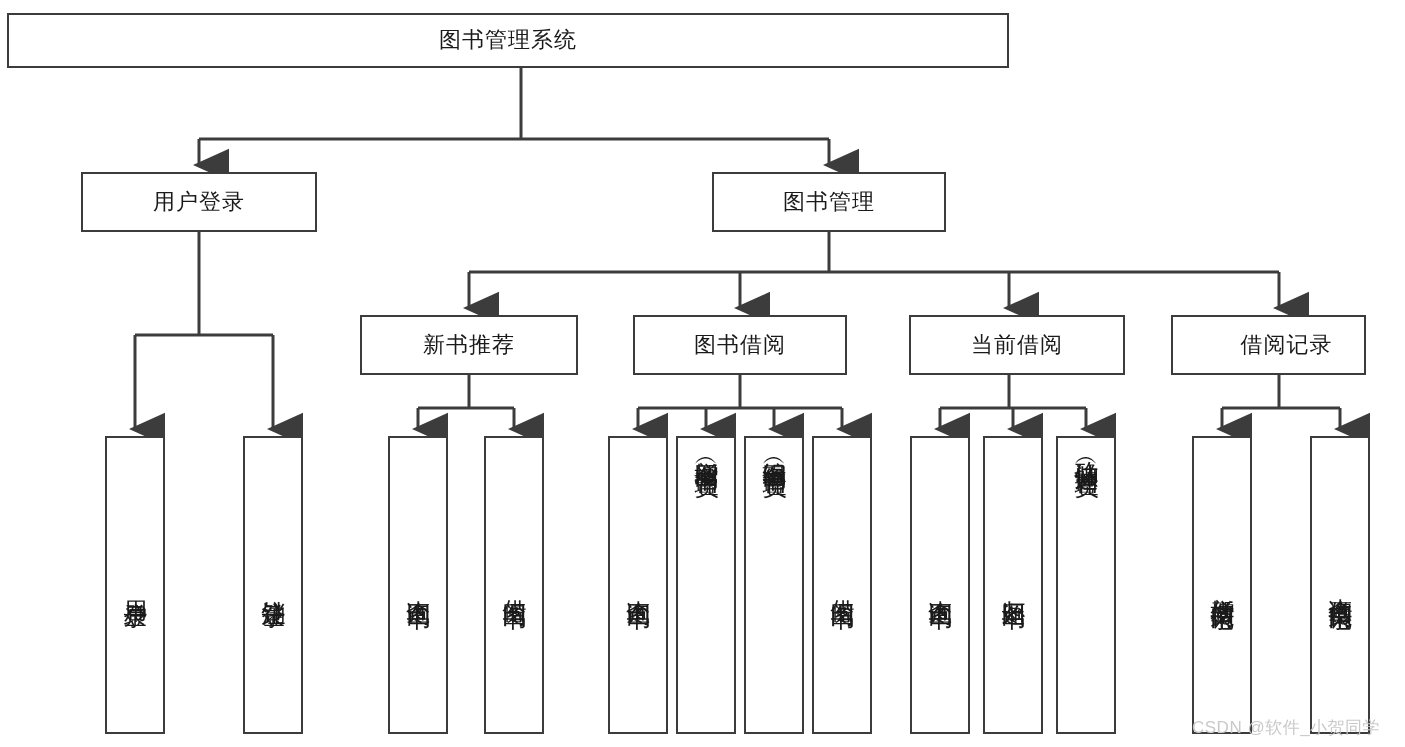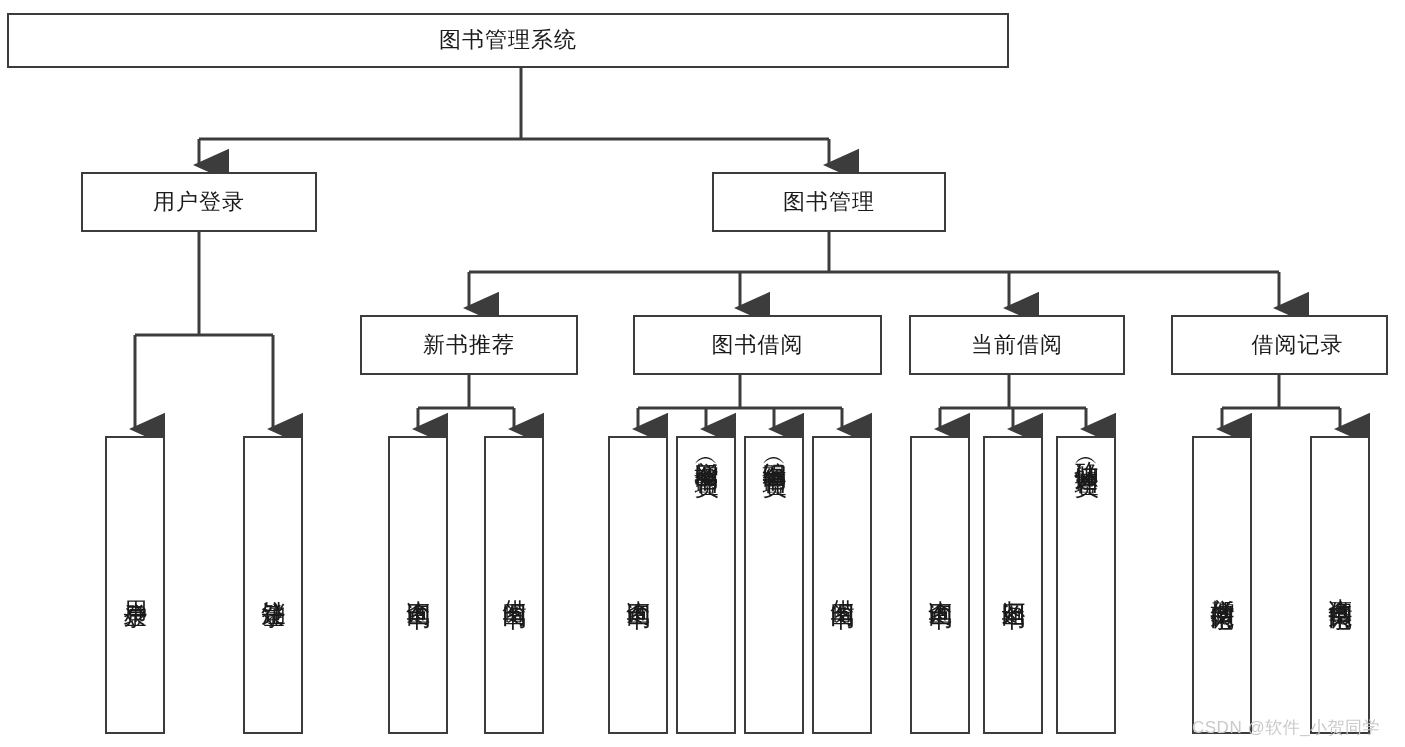--- a/index.html
+++ b/index.html
@@ -145,29 +145,29 @@
   </div>
 
   <div class="node horiz" style="left:712px;top:172px;width:234px;height:60px;">
     <span>图书管理</span>
   </div>
 
   <div class="node horiz" style="left:360px;top:315px;width:218px;height:60px;">
     <span>新书推荐</span>
   </div>
 
-  <div class="node horiz" style="left:633px;top:315px;width:249px;height:60px;">
+  <div class="node horiz" style="left:633px;top:315px;width:214px;height:60px;">
     <span>图书借阅</span>
   </div>
 
   <div class="node horiz" style="left:901px;top:315px;width:216px;height:60px;margin-left:8px;">
     <span>当前借阅</span>
   </div>
 
-  <div class="node horiz" style="left:1171px;top:315px;width:217px;height:60px;padding-left:36px;">
+  <div class="node horiz" style="left:1171px;top:315px;width:195px;height:60px;padding-left:36px;">
     <span>借阅记录</span>
   </div>
 
   <div class="node leaf" style="left:105px;top:436px;width:60px;height:298px;">
     <div class="leaf-inner">
         <span class="vtext">用户登录</span>
       </div>
   </div>
 
   <div class="node leaf" style="left:243px;top:436px;width:60px;height:298px;">

